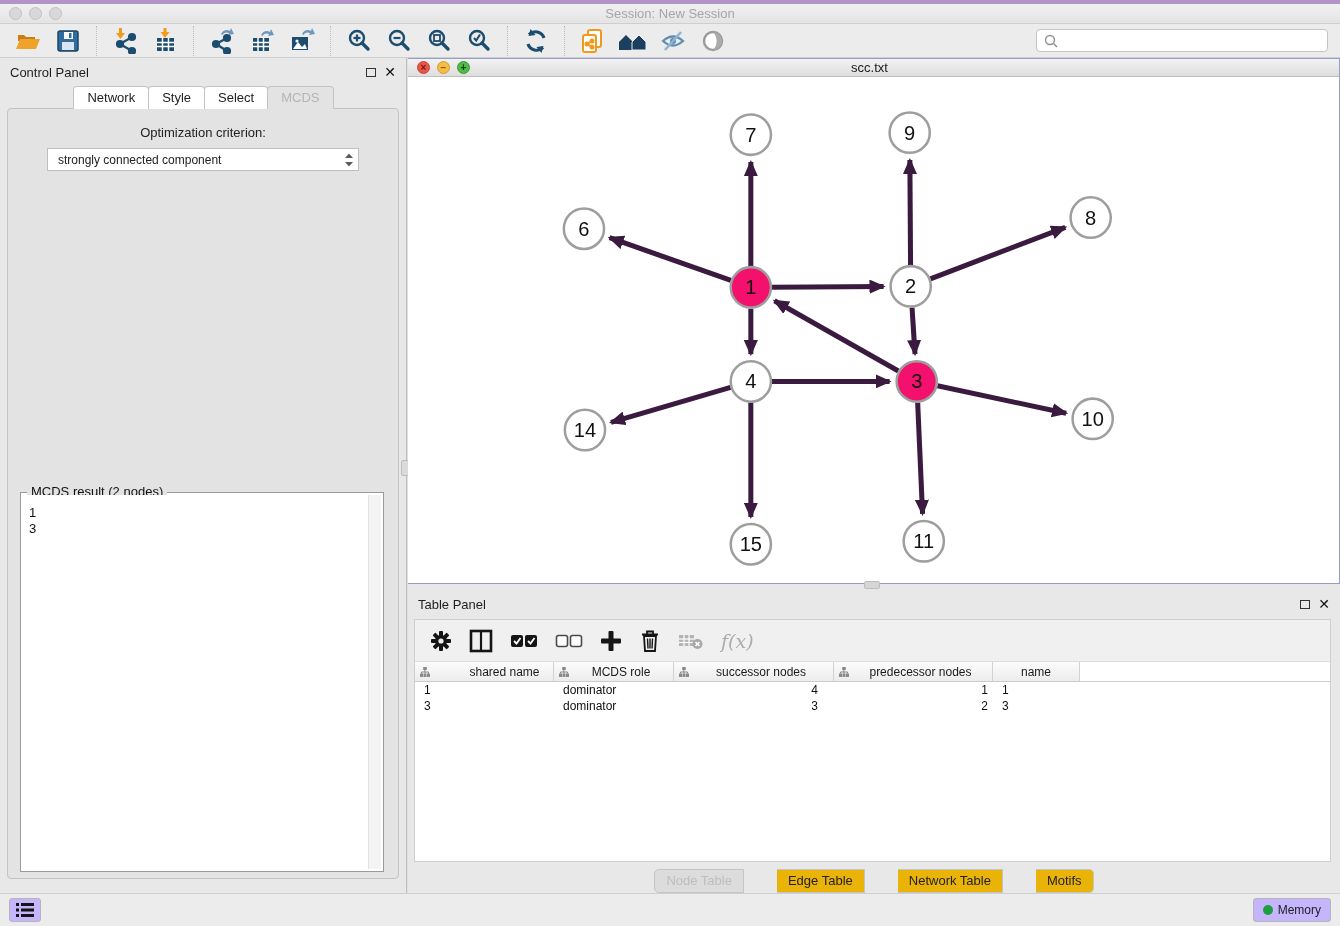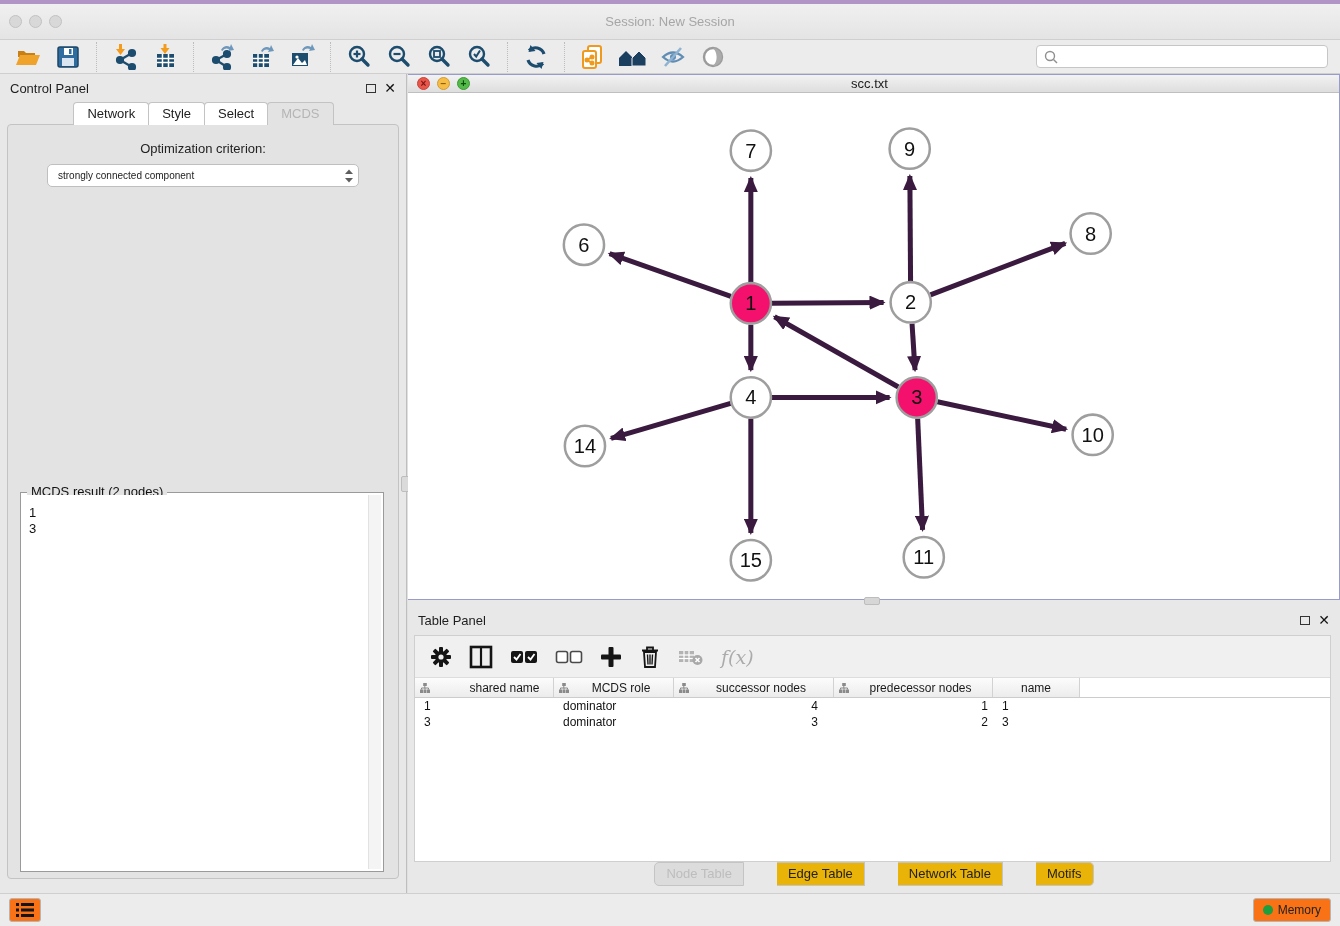--- a/index.html
+++ b/index.html
@@ -2,21 +2,21 @@
 <html><head>
 <meta charset="utf-8">
 <style>
   * { margin:0; padding:0; box-sizing:border-box; }
   html,body { width:1340px; height:926px; overflow:hidden; }
   body { font-family:"Liberation Sans","DejaVu Sans",sans-serif; background:#ECECEC; color:#222; font-size:13px; }
   .app { width:1340px; height:926px; display:flex; flex-direction:column; position:relative; }
 
   
   .focus-strip { height:4px; background:#B295C6; }
-  .titlebar { height:36px; background:linear-gradient(#F0F0F0,#E4E4E4); border-bottom:1px solid #CFCFCF; display:flex; align-items:center; position:relative; }
+  .titlebar { height:20px; background:linear-gradient(#F0F0F0,#E4E4E4); border-bottom:1px solid #CFCFCF; display:flex; align-items:center; position:relative; }
   .tl-group { display:flex; gap:7px; margin-left:9px; }
   .tl { width:13px; height:13px; border-radius:50%; }
   .tl.inactive { background:#D8D8D8; border:1px solid #C2C2C2; }
   .win-title { position:absolute; left:0; right:0; text-align:center; color:#A6A6A6; font-size:13px; }
 
   
   .toolbar { height:34px; background:#ECECEC; border-bottom:1px solid #CFCFCF; display:flex; align-items:center; padding:0 8px; }
   .tb-btn { width:30px; height:30px; display:flex; align-items:center; justify-content:center; margin:0 5px; cursor:default; }
   .tb-sep { width:1px; height:30px; border-left:1px dotted #BDBDBD; margin:0 8px; }
   .search-wrap { margin-left:auto; margin-right:4px; width:292px; height:23px; background:#fff; border:1px solid #C6C6C6; border-radius:4px; display:flex; align-items:center; padding-left:6px; }
@@ -33,21 +33,21 @@
   .panel-head { height:28px; display:flex; align-items:center; padding:0 10px; }
   .panel-head .title { font-size:13px; color:#1E1E1E; }
   .panel-head .icons { margin-left:auto; display:flex; gap:8px; align-items:center; }
   .float-ic { width:10px; height:9px; border:1.5px solid #333; }
   .close-ic { font-weight:bold; font-size:14px; color:#111; line-height:10px; }
   .cp-tabs { display:flex; justify-content:center; position:relative; z-index:2; }
   .cp-tab { background:#fff; border:1px solid #C3C3C3; border-bottom:none; padding:3px 13px 4px; font-size:13px; margin-right:-1px; border-radius:4px 4px 0 0; }
   .cp-tab.active { background:#E3E3E3; color:#B5B5B5; }
   .cp-body { flex:1; margin:-1px 7px 14px 7px; background:#E3E3E3; border:1px solid #C3C3C3; border-radius:4px; display:flex; flex-direction:column; padding:16px 6px 6px; min-height:0; }
   .opt-label { text-align:center; font-size:13px; margin-bottom:8px; }
-  .select { width:312px; height:23px; margin:0 auto; background:#fff; border:1px solid #BFBFBF; border-radius:5px; display:flex; align-items:center; padding:0 4px 0 10px; font-size:10px; }
+  .select { width:312px; height:23px; margin:0 auto; background:#fff; border:1px solid #BFBFBF; border-radius:0; display:flex; align-items:center; padding:0 4px 0 10px; font-size:12px; }
   .select .spin { margin-left:auto; }
   .btn-row { display:flex; justify-content:center; gap:14px; margin-top:12px; }
   .btn { background:#fff; border:1px solid #BDBDBD; border-radius:5px; padding:3px 15px; font-size:13px; }
   .result-group { margin-top:auto; height:380px; border:1px solid #9A9A9A; position:relative; background:#fff; margin-left:6px; margin-right:8px; }
   .result-legend { position:absolute; top:-9px; left:6px; background:#E3E3E3; padding:0 4px; font-size:13px; color:#111; }
   .result-inner { position:absolute; inset:2px; background:#fff; display:flex; }
   .result-text { flex:1; padding:10px 6px 4px 6px; font-size:13px; line-height:16px; white-space:pre; color:#111; }
   .result-scroll { width:13px; background:#F4F4F4; border-left:1px solid #E2E2E2; }
 
   
@@ -69,29 +69,29 @@
   .tp-toolbar { height:42px; background:#F0F0F0; border-bottom:1px solid #DDD; display:flex; align-items:center; padding-left:12px; }
   .tp-tb-btn { height:30px; display:flex; align-items:center; justify-content:center; margin-right:11px; padding:0 3px; }
   .fx { font-family:"DejaVu Serif","Liberation Serif",serif; font-style:italic; color:#ABABAB; font-size:19px; }
   .thead { display:flex; height:20px; border-bottom:1px solid #CCC; }
   .th { background:linear-gradient(#FCFCFC,#ECECEC); border-right:1px solid #D2D2D2; display:flex; align-items:center; font-size:12px; color:#1A1A1A; position:relative; }
   .th .lbl { flex:1; text-align:center; }
   .th svg { margin-left:5px; }
   .trow { display:flex; height:16px; font-size:12px; color:#111; }
   .td { overflow:hidden; white-space:nowrap; }
   .tbody-fill { flex:1; background:#fff; }
-  .tp-tabs-strip { height:31px; display:flex; justify-content:center; align-items:flex-start;gap:33px; }
+  .tp-tabs-strip { height:31px; display:flex; justify-content:center; align-items:flex-end;gap:33px; }
   .tp-tab { background:#eab308; border:1px solid #C4C4C4; border-left:none; padding:3px 11px 4px; font-size:13px; }
   .tp-tab:first-child { border-left:1px solid #C4C4C4; border-radius:5px 0 0 5px; }
   .tp-tab:last-child { border-radius:0 5px 5px 0; }
   .tp-tab.active { background:#DCDCDC; color:#BDBDBD; }
 
   
   .statusbar { height:33px; background:#ECECEC; border-top:1px solid #CFCFCF; display:flex; align-items:center; padding:0 9px; }
-  .status-btn { background:#f97316; border:1px solid #B5B5B5; border-radius:3px; height:24px; display:flex; align-items:center; justify-content:center; padding:0 6px; }
+  .status-btn { background:#c4b5fd; border:1px solid #B5B5B5; border-radius:3px; height:24px; display:flex; align-items:center; justify-content:center; padding:0 6px; }
   .memory-btn { margin-left:auto; gap:5px; font-size:12px; padding:0 9px; }
   .mem-dot { width:10px; height:10px; border-radius:50%; background:#1E9E3E; }
 </style>
 </head>
 <body>
 
 <div class="app">
 
   <div class="focus-strip"></div>
   <div class="titlebar">

